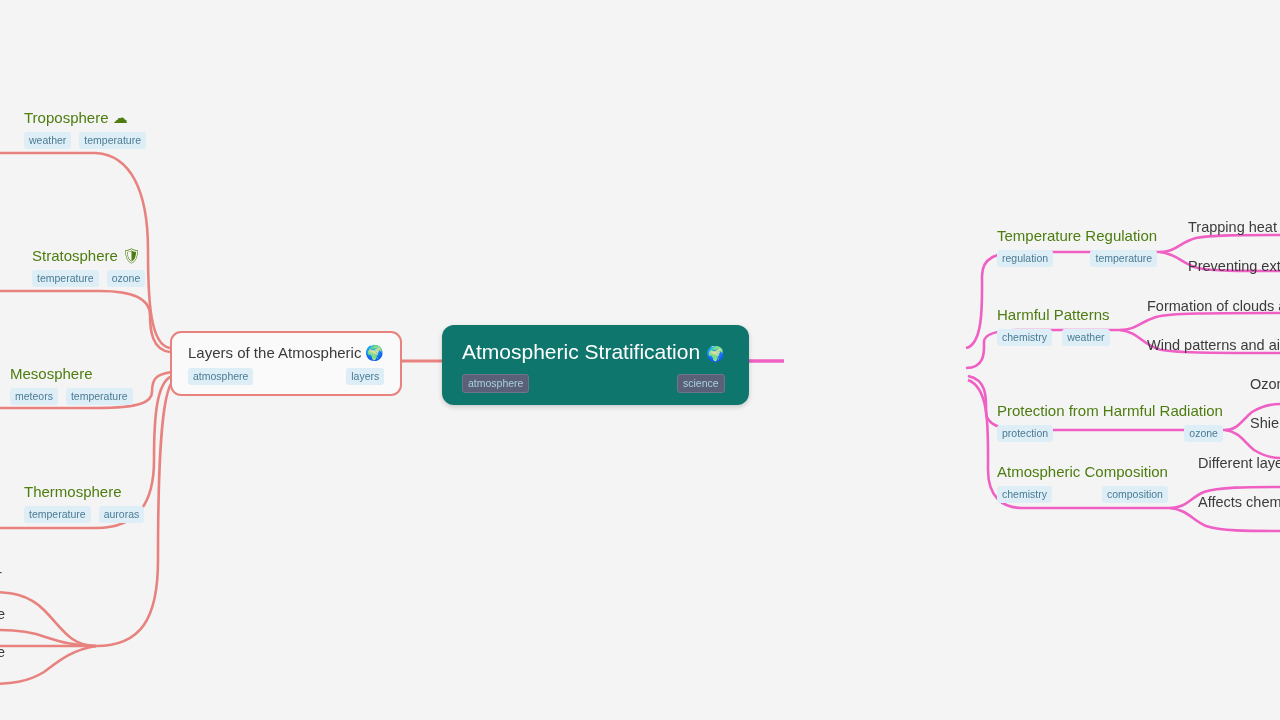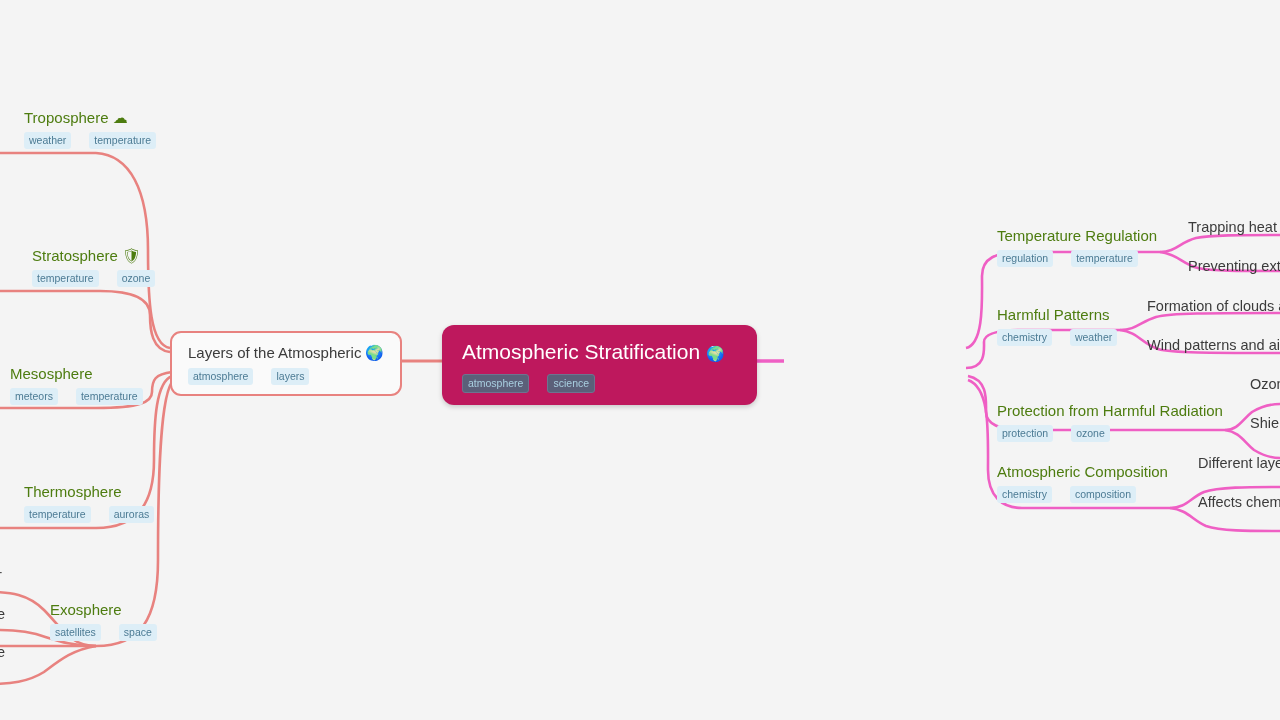--- a/index.html
+++ b/index.html
@@ -20,23 +20,23 @@
     width: 1280px; height: 720px;
     pointer-events: none;
   }
   .node {
     position: absolute;
     box-sizing: border-box;
     white-space: nowrap;
   }
   
   .root {
-    background: #be185d;
+    background: #0f766e;
     border-radius: 12px;
-    padding: 14px 32px 12px 20px;
+    padding: 14px 24px 12px 20px;
     box-shadow: 0 2px 5px rgba(0,0,0,0.18);
   }
   .root .title {
     color: #ffffff;
     font-size: 21px;
     line-height: 25px;
     margin-bottom: 8px;
     font-weight: 400;
   }
   .root .tags .tag {
@@ -66,21 +66,21 @@
     margin-bottom: 5px;
   }
   
   .leaf .title {
     color: #3b3b3b;
     font-size: 14.5px;
     line-height: 18px;
     margin-bottom: 0;
   }
   
-  .tags { display: flex; gap: 18px; }
+  .tags { display: flex; gap: 8px; justify-content: space-between; }
   .tag {
     display: inline-block;
     background: #ddeef7;
     color: #4c7b94;
     font-size: 10.5px;
     line-height: 12px;
     padding: 2px 5px 3px 5px;
     border-radius: 3px;
   }
   .emoji { font-size: 15px; }
@@ -176,27 +176,20 @@
   </div>
 
   <div class="node plain" style="left:24px; top:482px;">
     <div class="title">Thermosphere</div>
     <div class="tags">
       <span class="tag">temperature</span>
       <span class="tag">auroras</span>
     </div>
   </div>
 
-  <div class="node plain" style="left:50px; top:600px;">
-    <div class="title">Exosphere</div>
-    <div class="tags">
-      <span class="tag">satellites</span>
-      <span class="tag">space</span>
-    </div>
-  </div>
 
   <div class="node leaf" style="left:-3px; top:566px;">
     <div class="title">r</div>
   </div>
   <div class="node leaf" style="left:-3px; top:605px;">
     <div class="title">e</div>
   </div>
   <div class="node leaf" style="left:-3px; top:643px;">
     <div class="title">e</div>
   </div>

